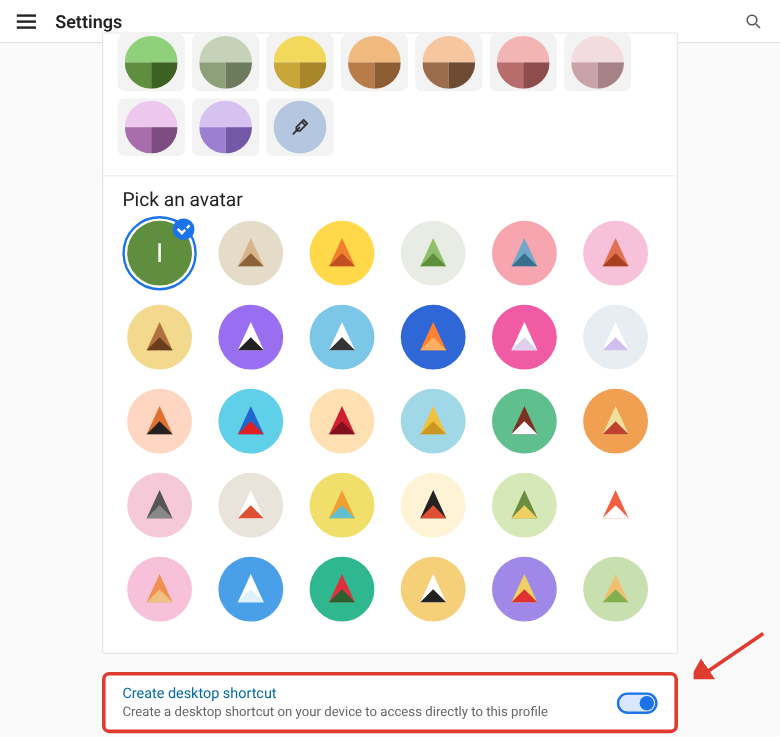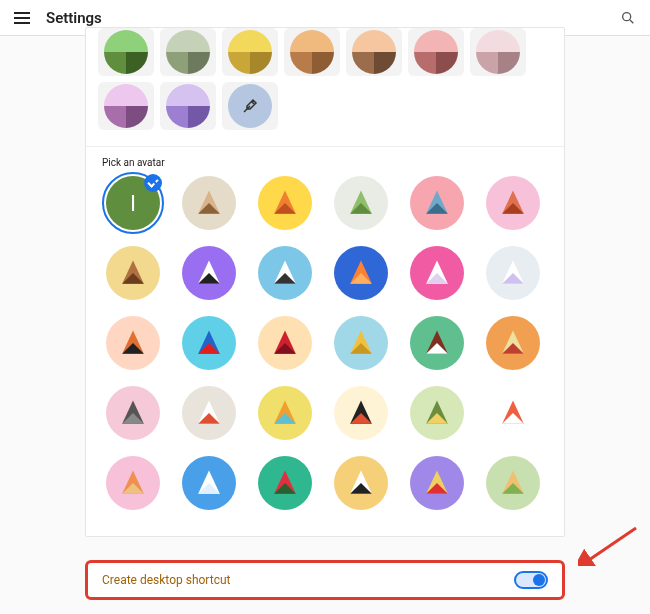--- a/index.html
+++ b/index.html
@@ -56,21 +56,21 @@
   .swatch-circle {
     width:44px; height:44px; border-radius:50%;
     overflow:hidden; position:relative;
   }
   .swatch-circle .top { position:absolute; inset:0 0 50% 0; }
   .swatch-circle .bl { position:absolute; inset:50% 50% 0 0; }
   .swatch-circle .br { position:absolute; inset:50% 0 0 50%; }
   .eyedrop { width:44px;height:44px;border-radius:50%;background:#b5c6e0;display:flex;align-items:center;justify-content:center;}
   
   .section-divider { border-top:1px solid #eee; margin: 0; }
-  .section-label { font-size:10px; color:#222; padding: 10px 16px 8px; }
+  .section-label { font-size:16px; color:#222; padding: 10px 16px 8px; }
   .avatars {
     display:grid;
     grid-template-columns: repeat(6, 54px);
     gap: 16px 22px;
     padding: 0 20px 16px 20px;
     justify-content: start;
   }
   .avatar {
     width:54px; height:54px; border-radius:50%;
     display:flex; align-items:center; justify-content:center;
@@ -96,21 +96,21 @@
   .shortcut-box {
     position:absolute;
     left:85px; top: 560px;
     width:480px;
     background:#fff;
     border: 3px solid #e03b2f;
     border-radius:6px;
     padding: 8px 14px;
     display:flex; align-items:center;
   }
-  .shortcut-text .t1 { font-size:12px; color:#a16207; }
+  .shortcut-text .t1 { font-size:12px; color:#0369a1; }
   .shortcut-text .t2 { font-size:11px; color:#666; margin-top:2px; }
   .toggle {
     margin-left:auto;
     width:34px; height:18px;
     border-radius:10px;
     background:#dbe7ff;
     border:2px solid #1a73e8;
     position:relative;
     cursor:pointer;
   }
@@ -400,20 +400,21 @@
           <polygon points="8,32 20,6 32,32" fill="#f0c070"></polygon>
           <polygon points="8,32 20,20 32,32" fill="#80b050"></polygon>
         </svg>
       </div>
     </div>
 </div>
 
 <div class="shortcut-box">
   <div class="shortcut-text">
     <div class="t1">Create desktop shortcut</div>
+    <div class="t2">Create a desktop shortcut on your device to access directly to this profile</div>
   </div>
   <div class="toggle">
     <div class="knob"></div>
   </div>
 </div>
 
 <svg class="arrow" viewBox="0 0 60 40">
   <defs>
     <marker id="ah" markerWidth="8" markerHeight="8" refX="2" refY="4" orient="auto">
       <path d="M0,0 L8,4 L0,8 Z" fill="#e03b2f"></path>

